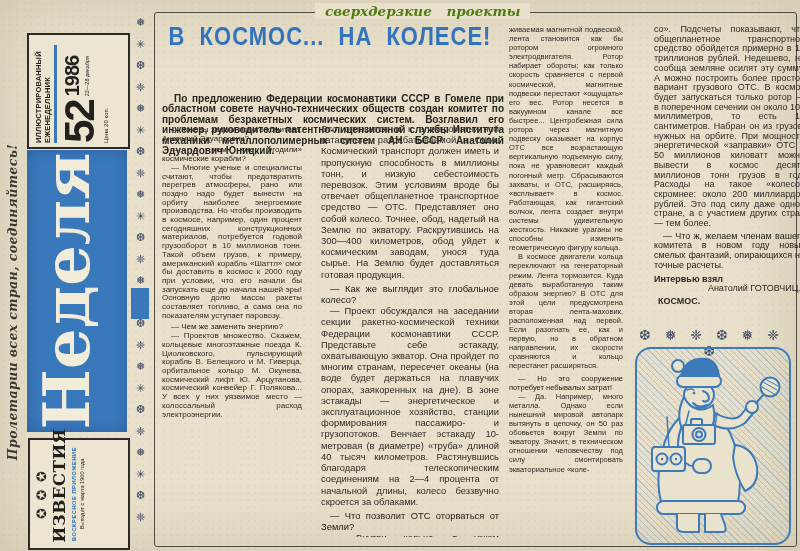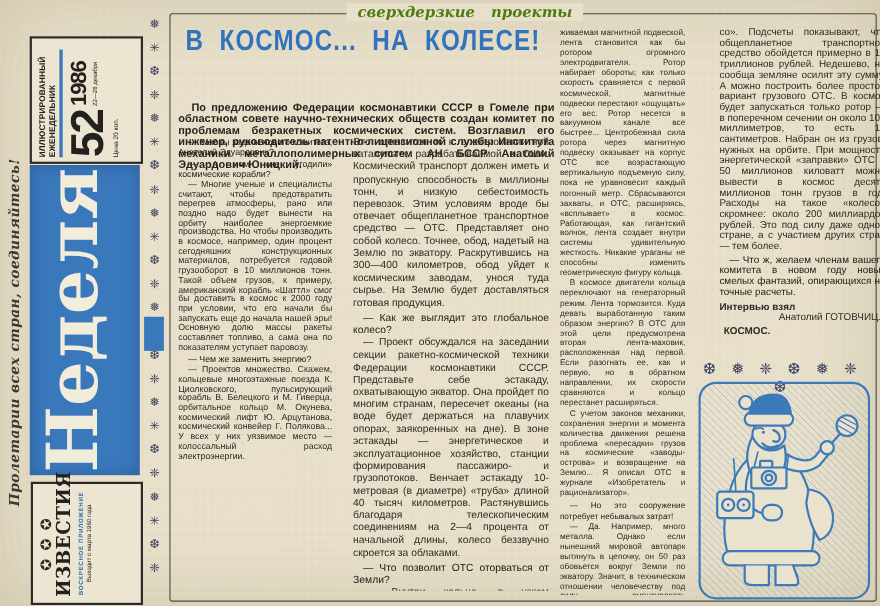--- a/index.html
+++ b/index.html
@@ -124,21 +124,20 @@
       <p class="cont">Это относится и к электромагнитной катапульте, разрабатываемой в США. Космический транспорт должен иметь и пропускную способность в миллионы тонн, и низкую себестоимость перевозок. Этим условиям вроде бы отвечает общепланетное транспортное средство — ОТС. Представляет оно собой колесо. Точнее, обод, надетый на Землю по экватору. Раскрутившись на 300—400 километров, обод уйдет к космическим заводам, унося туда сырье. На Землю будет доставляться готовая продукция.</p>
       <p class="q">— Как же выглядит это глобальное колесо?</p>
       <p>— Проект обсуждался на заседании секции ракетно-космической техники Федерации космонавтики СССР. Представьте себе эстакаду, охватывающую экватор. Она пройдет по многим странам, пересечет океаны (на воде будет держаться на плавучих опорах, заякоренных на дне). В зоне эстакады — энергетическое и эксплуатационное хозяйство, станции формирования пассажиро- и грузопотоков. Венчает эстакаду 10-метровая (в диаметре) «труба» длиной 40 тысяч километров. Растянувшись благодаря телескопическим соединениям на 2—4 процента от начальной длины, колесо беззвучно скроется за облаками.</p>
       <p class="q">— Что позволит ОТС оторваться от Земли?</p>
       <p>— Внутри кольца, в узком безвоздушном канале, находится металлическая лента. Поддер-</p>
     </div>
 
     <div class="col col-c">
       <p class="cont">живаемая магнитной подвеской, лента становится как бы ротором огромного электродвигателя. Ротор набирает обороты; как только скорость сравняется с первой космической, магнитные подвески перестают «ощущать» его вес. Ротор несется в вакуумном канале все быстрее... Центробежная сила ротора через магнитную подвеску оказывает на корпус ОТС все возрастающую вертикальную подъемную силу, пока не уравновесит каждый погонный метр. Сбрасываются захваты, и ОТС, расширяясь, «всплывает» в космос. Работающая, как гигантский волчок, лента создает внутри системы удивительную жесткость. Никакие ураганы не способны изменить геометрическую фигуру кольца.</p>
       <p>В космосе двигатели кольца переключают на генераторный режим. Лента тормозится. Куда девать выработанную таким образом энергию? В ОТС для этой цели предусмотрена вторая лента-маховик, расположенная над первой. Если разогнать ее, как и первую, но в обратном направлении, их скорости сравняются и кольцо перестанет расширяться.</p>
-      <p>С учетом законов механики, сохранения энергии и момента количества движения решена проблема «пересадки» грузов на космические «заводы-острова» и возвращение на Землю... Я описал ОТС в журнале «Изобретатель и рационализатор».</p>
       <p class="q">— Но это сооружение потребует небывалых затрат!</p>
       <p>— Да. Например, много металла. Однако если нынешний мировой автопарк вытянуть в цепочку, он 50 раз обовьется вокруг Земли по экватору. Значит, в техническом отношении человечеству под силу смонтировать экваториальное «коле-</p>
     </div>
 
     <div class="col col-d">
       <p class="cont">со». Подсчеты показывают, что общепланетное транспортное средство обойдется примерно в 10 триллионов рублей. Недешево, но сообща земляне осилят эту сумму. А можно построить более простой вариант грузового ОТС. В космос будет запускаться только ротор — в поперечном сечении он около 100 миллиметров, то есть 10 сантиметров. Набран он из грузов, нужных на орбите. При мощности энергетической «заправки» ОТС в 50 миллионов киловатт можно вывести в космос десять миллионов тонн грузов в год. Расходы на такое «колесо» скромнее: около 200 миллиардов рублей. Это под силу даже одной стране, а с участием других стран — тем более.</p>
       <p class="q">— Что ж, желаем членам вашего комитета в новом году новых смелых фантазий, опирающихся на точные расчеты.</p>
       <p class="byline">Интервью взял</p>
       <p class="byline-name">Анатолий ГОТОВЧИЦ.</p>
       <p class="byline-city">КОСМОС.</p>

